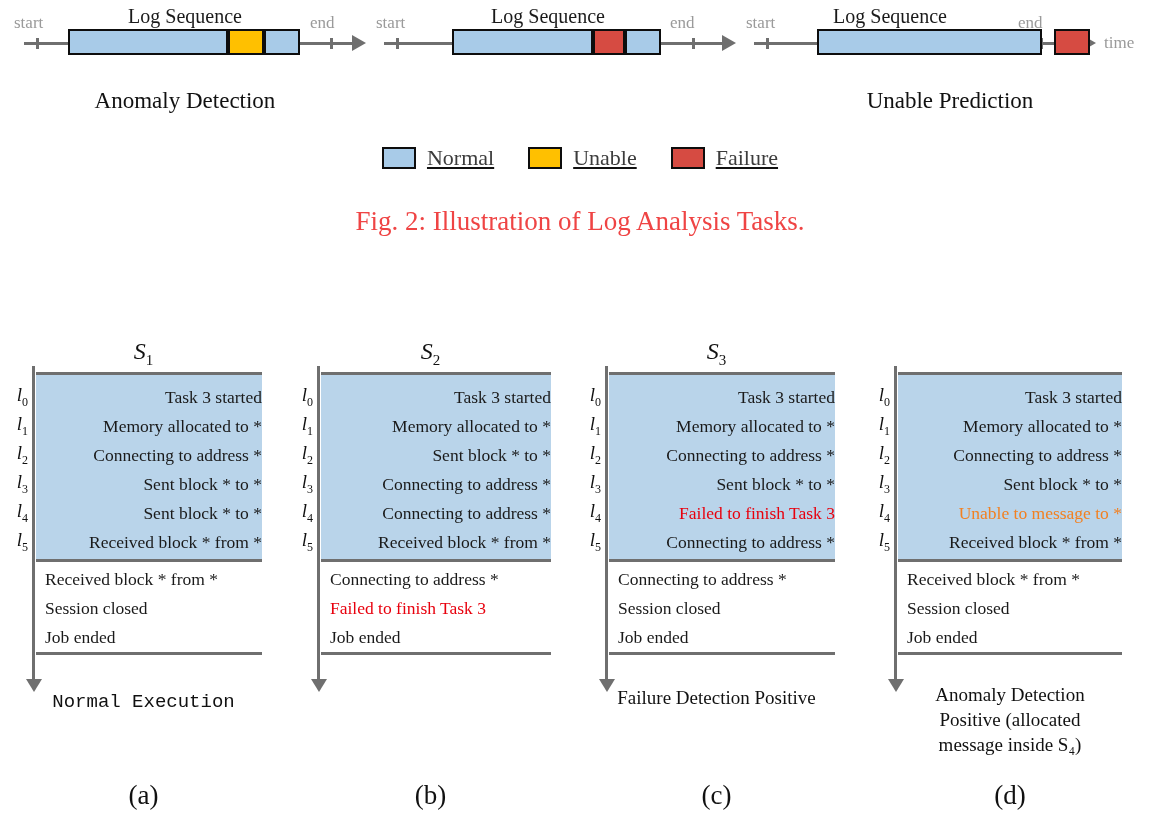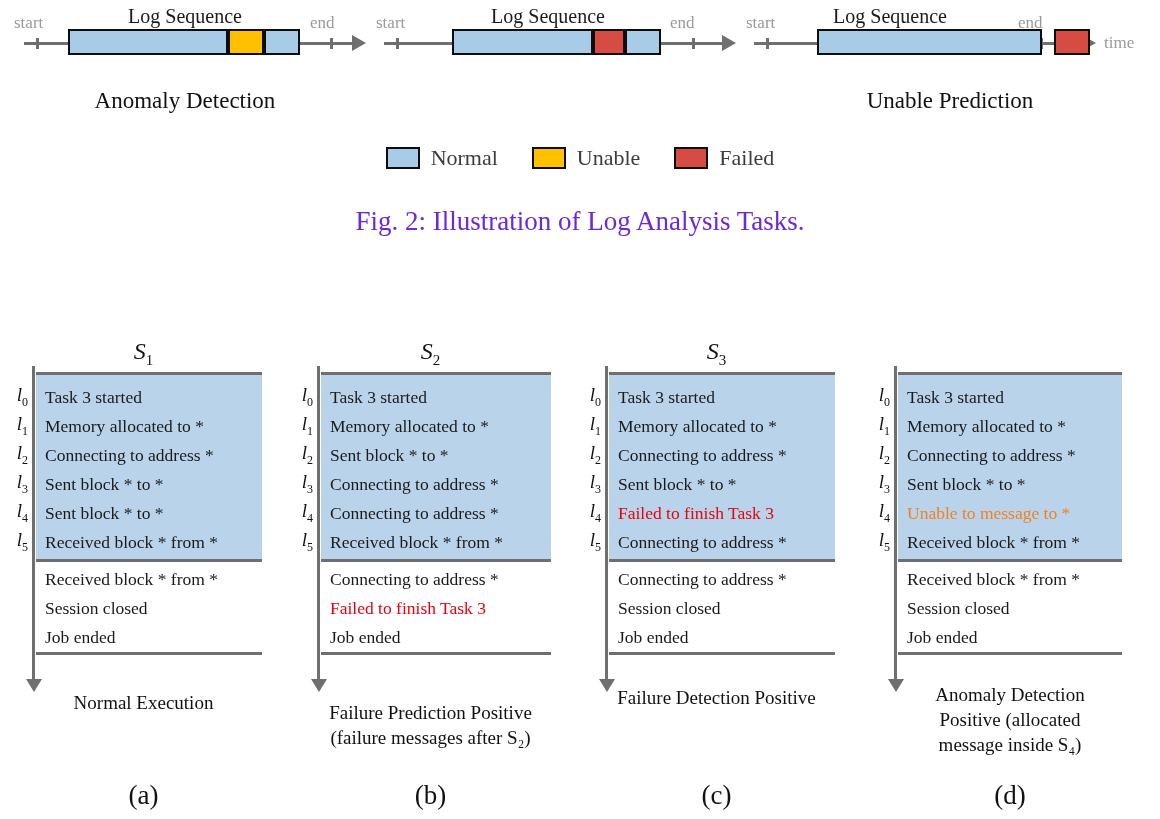--- a/index.html
+++ b/index.html
@@ -32,29 +32,29 @@
   .tl .seg{
     position:absolute;top:29px;height:26px;border:2px solid #0d0d0d;box-sizing:border-box;
   }
   .tl .caption{
     position:absolute;top:88px;width:100%;text-align:center;
     font-size:23px;color:#111;white-space:nowrap;
   }
 
   
   #legend{position:absolute;left:0;top:138px;width:1160px;height:40px;
-    display:flex;justify-content:center;align-items:center;gap:34px;}
+    display:flex;justify-content:center;align-items:center;gap:34px;text-decoration:underline;}
   .legend-item{display:flex;align-items:center;gap:11px;}
   .legend-swatch{width:34px;height:22px;border:2px solid #0d0d0d;box-sizing:border-box;}
   .legend-label{font-size:22px;color:#3c3c3c;}
 
   
   #fig-caption{
     position:absolute;left:0;top:206px;width:1160px;text-align:center;
-    font-size:27px;color:#6d28d9;
+    font-size:27px;color:#ef4444;
   }
 
   
   #panels{position:absolute;left:0;top:330px;width:1160px;height:489px;}
   .panel{position:absolute;top:0;height:489px;}
   .panel .s-title{
     position:absolute;top:8px;width:100%;text-align:center;
     font-size:24px;font-style:italic;color:#111;
   }
   .panel .s-title sub{font-size:15px;font-style:normal;}
@@ -68,21 +68,21 @@
   }
   .lidx{
     position:absolute;text-align:right;font-size:19px;font-style:italic;color:#111;
     line-height:19px;white-space:nowrap;
   }
   .lidx sub{font-size:12px;font-style:normal;}
   .msgbox{
     position:absolute;box-sizing:border-box;
   }
   .msgbox.highlight{
-    background:#b9d4ea;border-top:3px solid #6f6f6f;border-bottom:3px solid #6f6f6f;
+    background:#b9d4ea;border-top:3px solid #6f6f6f;border-bottom:3px solid #6f6f6f;text-align:right;
   }
   .msgbox.plain{
     background:#ffffff;border-bottom:3px solid #6f6f6f;
   }
   .msg{
     font-size:17.5px;line-height:29px;color:#1a1a1a;white-space:nowrap;
     padding-left:9px;
   }
   .msg.failure{color:#e8000d;}
   .msg.anomaly{color:#f28021;}
@@ -142,21 +142,21 @@
     <div class="legend-item">
       <span class="legend-swatch" style="background: rgb(168, 203, 232);"></span>
       <span class="legend-label">Normal</span>
     </div>
     <div class="legend-item">
       <span class="legend-swatch" style="background: rgb(255, 192, 0);"></span>
       <span class="legend-label">Unable</span>
     </div>
     <div class="legend-item">
       <span class="legend-swatch" style="background: rgb(214, 75, 66);"></span>
-      <span class="legend-label">Failed</span>
+      <span class="legend-label">Failure</span>
     </div>
   </div>
 
 <div id="fig-caption">Fig. 2: Illustration of Log Analysis Tasks.</div>
 
 <div id="panels">
     <div class="panel" style="left: 0px; width: 287px;">
       <div class="s-title"><span>S</span><sub>1</sub></div>
       <div class="vaxis" style="left: 32px; top: 36px; height: 313px; background: rgb(111, 111, 111);"></div>
       <div class="vaxis-head" style="left: 26px; top: 349px; border-top-color: rgb(111, 111, 111);"></div>
@@ -172,21 +172,21 @@
         <div class="msg">Connecting to address *</div>
         <div class="msg">Sent block * to *</div>
         <div class="msg">Sent block * to *</div>
         <div class="msg">Received block * from *</div>
       </div>
       <div class="msgbox plain" style="left: 36px; top: 232px; width: 226px; height: 93px; border-bottom-color: rgb(111, 111, 111); padding-top: 3px;">
         <div class="msg">Received block * from *</div>
         <div class="msg">Session closed</div>
         <div class="msg">Job ended</div>
       </div>
-      <div class="p-desc" style="top: 360px;">
+      <div class="p-desc" style="top: 360px; font-family: Liberation Mono, monospace;">
         <div>Normal Execution</div>
       </div>
       <div class="p-letter" style="top: 450px;">(a)</div>
     </div>
     <div class="panel" style="left: 287px; width: 287px;">
       <div class="s-title"><span>S</span><sub>2</sub></div>
       <div class="vaxis" style="left: 30px; top: 36px; height: 313px; background: rgb(111, 111, 111);"></div>
       <div class="vaxis-head" style="left: 24px; top: 349px; border-top-color: rgb(111, 111, 111);"></div>
       <div class="lidx" style="right: 0px; left: 0px; width: 26px; top: 55px;"><span>l</span><sub>0</sub></div>
       <div class="lidx" style="right: 0px; left: 0px; width: 26px; top: 84px;"><span>l</span><sub>1</sub></div>
@@ -200,24 +200,20 @@
         <div class="msg">Sent block * to *</div>
         <div class="msg">Connecting to address *</div>
         <div class="msg">Connecting to address *</div>
         <div class="msg">Received block * from *</div>
       </div>
       <div class="msgbox plain" style="left: 34px; top: 232px; width: 230px; height: 93px; border-bottom-color: rgb(111, 111, 111); padding-top: 3px;">
         <div class="msg">Connecting to address *</div>
         <div class="msg failure" style="color: rgb(232, 0, 13);">Failed to finish Task 3</div>
         <div class="msg">Job ended</div>
       </div>
-      <div class="p-desc" style="top: 370px;">
-        <div>Failure Prediction Positive</div>
-        <div>(failure messages after S₂)</div>
-      </div>
       <div class="p-letter" style="top: 450px;">(b)</div>
     </div>
     <div class="panel" style="left: 573px; width: 287px;">
       <div class="s-title"><span>S</span><sub>3</sub></div>
       <div class="vaxis" style="left: 32px; top: 36px; height: 313px; background: rgb(111, 111, 111);"></div>
       <div class="vaxis-head" style="left: 26px; top: 349px; border-top-color: rgb(111, 111, 111);"></div>
       <div class="lidx" style="right: 0px; left: 0px; width: 28px; top: 55px;"><span>l</span><sub>0</sub></div>
       <div class="lidx" style="right: 0px; left: 0px; width: 28px; top: 84px;"><span>l</span><sub>1</sub></div>
       <div class="lidx" style="right: 0px; left: 0px; width: 28px; top: 113px;"><span>l</span><sub>2</sub></div>
       <div class="lidx" style="right: 0px; left: 0px; width: 28px; top: 142px;"><span>l</span><sub>3</sub></div>

